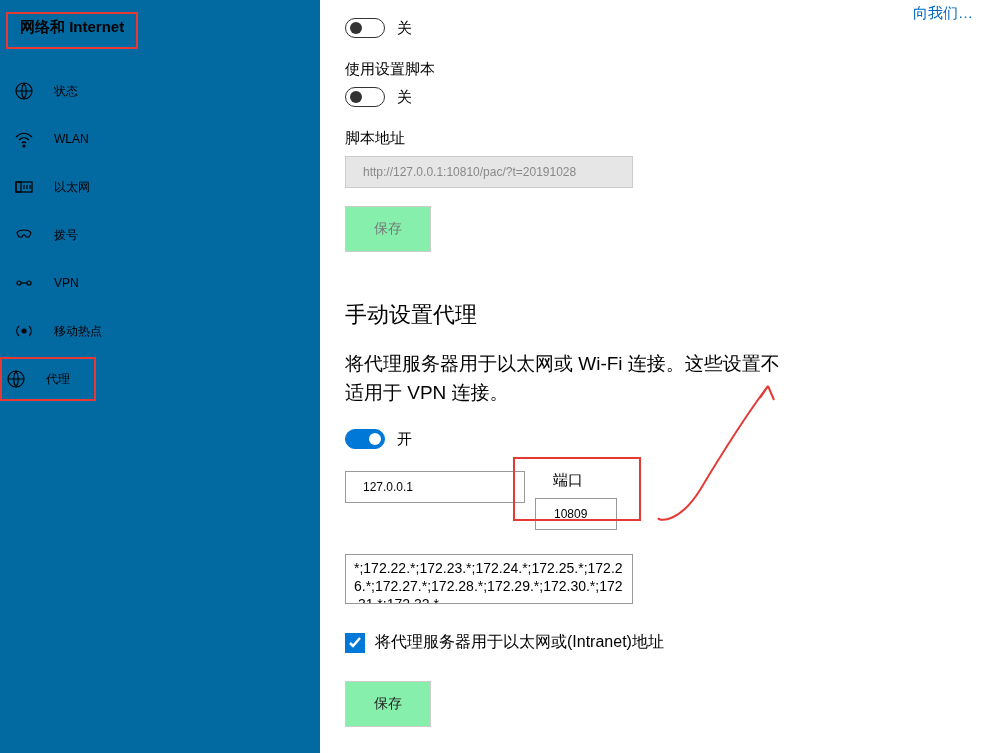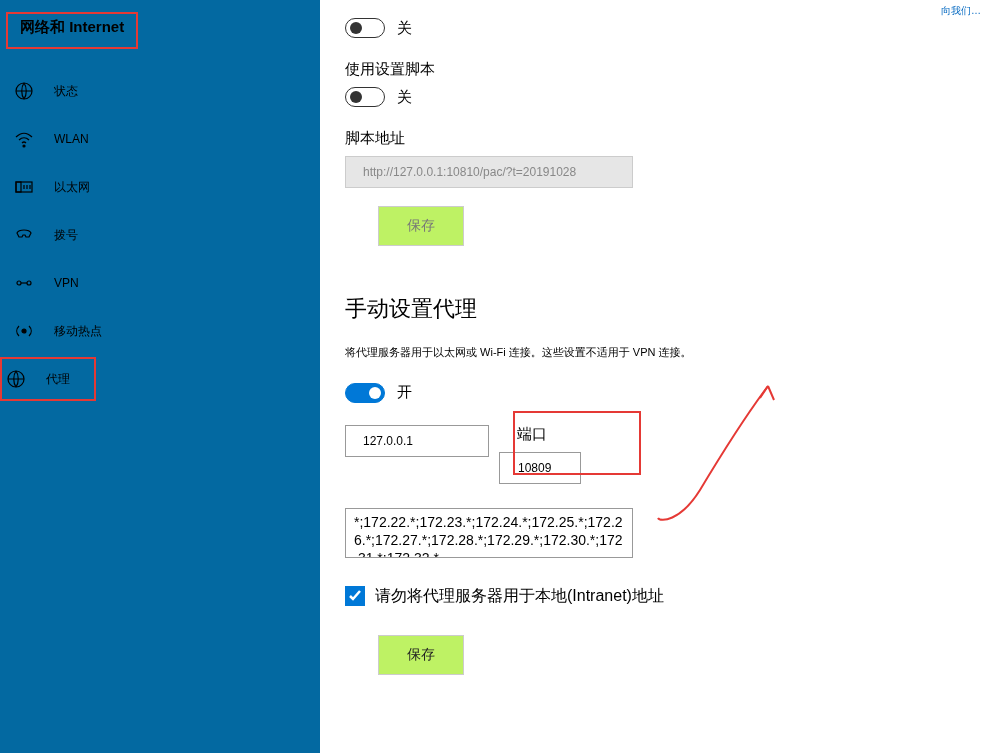--- a/index.html
+++ b/index.html
@@ -70,27 +70,27 @@
   .toggle.on .knob { background: #fff; left: 23px; }
   .toggle-label { font-size: 15px; }
 
   .field-label { font-size: 15px; margin-bottom: 8px; display: block; }
   .text-input {
     height: 32px; border: 1px solid #999; background: #fff;
     font-size: 12px; padding: 0 17px; outline: none;
   }
   .text-input.disabled { background: #e6e6e6; border-color: #ccc; color: #888; }
   .save-btn {
-    width: 86px; height: 40px; background: #bef264; border: 1px solid #ccc;
-    font-size: 14px; cursor: pointer; color: #222; margin-left: 33px;
+    width: 86px; height: 46px; background: #86efac; border: 1px solid #ccc;
+    font-size: 14px; cursor: pointer; color: #222;
   }
   .save-btn.disabled { color: #777; }
 
   .section-title { font-size: 22px; font-weight: 400; margin: 48px 0 20px 0; }
-  .desc { font-size: 11px; line-height: 1.5; max-width: 440px; margin-bottom: 22px; }
+  .desc { font-size: 19px; line-height: 1.5; max-width: 440px; margin-bottom: 22px; }
 
   .addr-port-row { display: flex; gap: 0; position: relative; }
   .col { display: flex; flex-direction: column; }
   .port-col { margin-left: 10px; }
   .port-highlight {
     position: absolute; border: 2px solid #e53935;
     left: 168px; top: -14px; width: 128px; height: 64px; pointer-events: none;
   }
 
   .exclude-box {
@@ -101,22 +101,22 @@
 
   .checkbox-row { display: flex; align-items: center; margin: 24px 0 28px 0; }
   .cb {
     width: 20px; height: 20px; background: #0078d7; border: 1px solid #0078d7;
     display: inline-flex; align-items: center; justify-content: center;
     margin-right: 10px; cursor: pointer;
   }
   .cb svg { width: 14px; height: 14px; stroke: #fff; stroke-width: 2.5; fill: none; }
 
   .top-link {
-    position: absolute; top: 4px; right: 1px; color: #0067c0;
-    font-size: 10px; cursor: pointer;
+    position: absolute; top: 4px; right: 9px; color: #0067c0;
+    font-size: 15px; cursor: pointer;
   }
 
   .arrow-annotation {
     position: absolute; left: 650px; top: 380px; width: 130px; height: 150px;
     pointer-events: none;
   }
   .arrow-annotation svg { width: 100%; height: 100%; }
 </style>
 </head>
 <body>
@@ -229,39 +229,39 @@
 
   <div class="toggle-row">
     <span class="toggle on">
         <span class="knob"></span>
       </span>
     <span class="toggle-label">开</span>
   </div>
 
   <div class="addr-port-row">
     <div class="col">
-      <input class="text-input" style="width: 144px;" value="127.0.0.1">
+      <input class="text-input" style="width: 180px;" value="127.0.0.1">
     </div>
     <div class="col port-col">
       <span class="field-label" style="padding-left:18px;">端口</span>
       <input class="text-input" style="width: 82px; padding-left: 18px;" value="10809">
     </div>
     <div class="port-highlight"></div>
   </div>
 
   <div style="height:24px;"></div>
   <textarea class="exclude-box" style="">*;172.22.*;172.23.*;172.24.*;172.25.*;172.26.*;172.27.*;172.28.*;172.29.*;172.30.*;172.31.*;172.32.*</textarea>
 
   <div class="checkbox-row">
     <span class="cb">
       <svg viewBox="0 0 14 14">
           <path d="M2 7l3 3 7-8"></path>
         </svg>
     </span>
-    <span>请勿将代理服务器用于本地(Intranet)地址</span>
+    <span>将代理服务器用于以太网或(Intranet)地址</span>
   </div>
 
   <button class="save-btn">保存</button>
 
 </div>
 
 <div class="top-link">向我们…</div>
 
 <div class="arrow-annotation">
   <svg viewBox="0 0 130 150">

